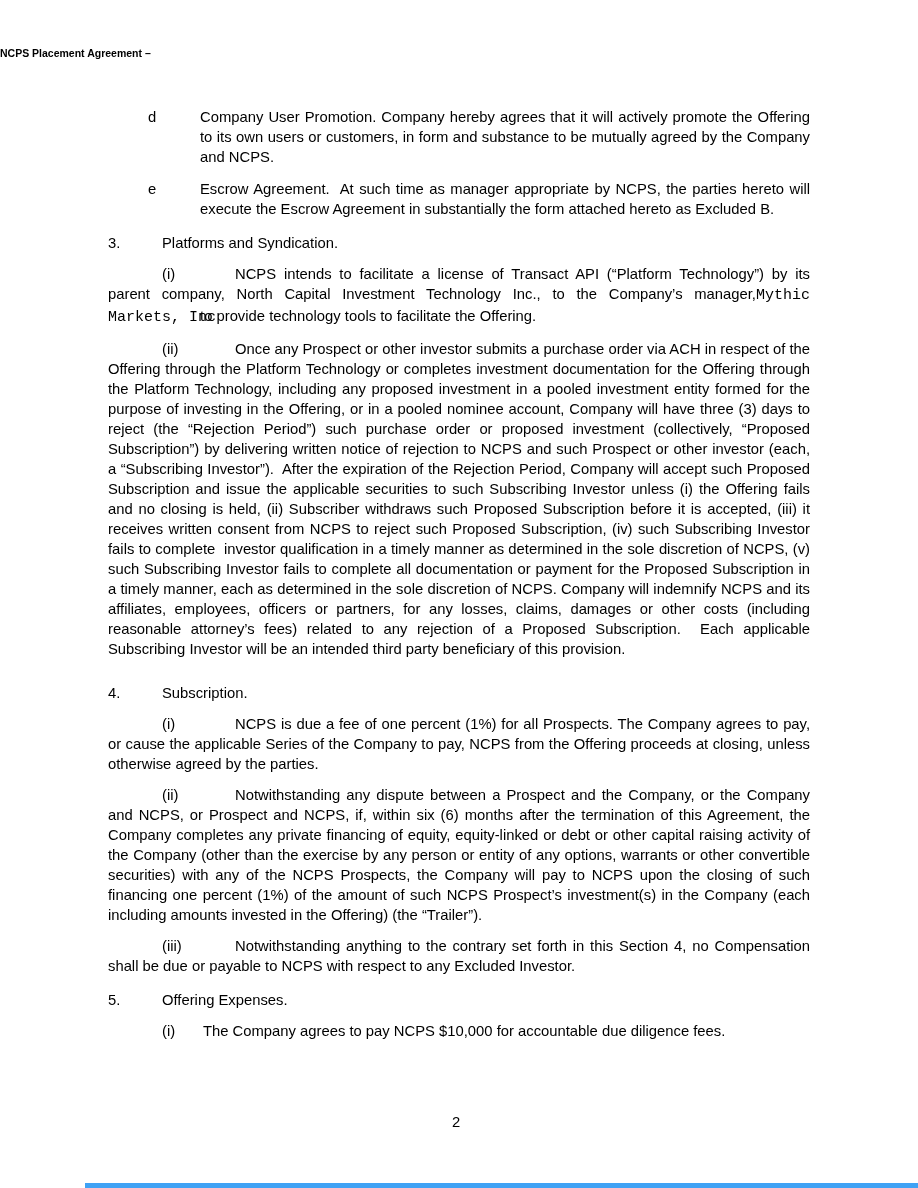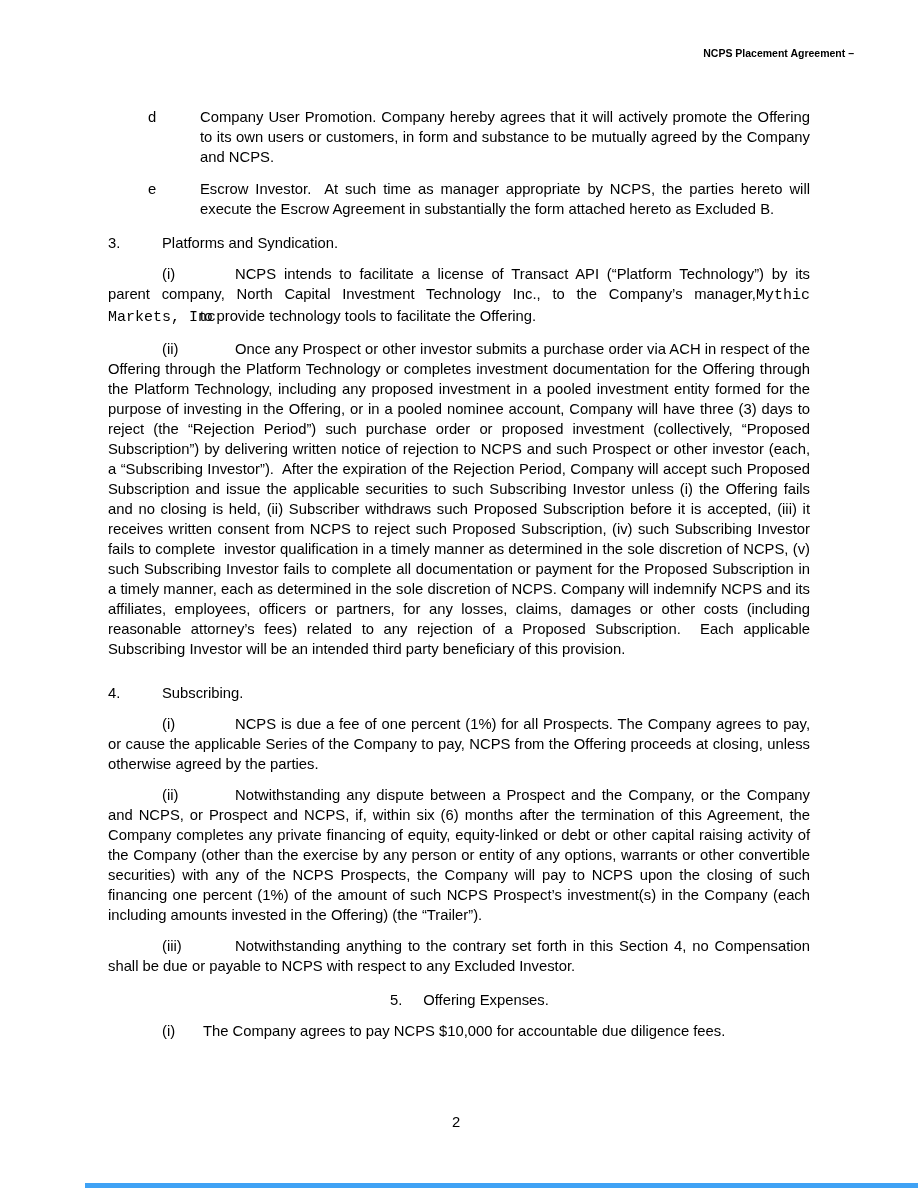--- a/index.html
+++ b/index.html
@@ -2,30 +2,30 @@
 <html><head>
 <meta charset="utf-8">
 <style>
   html,body{margin:0;padding:0;}
   body{
     width:918px;height:1188px;position:relative;background:#ffffff;
     font-family:"Liberation Sans","DejaVu Sans",sans-serif;
     font-size:14.8px;line-height:20px;color:#000;overflow:hidden;
   }
   .doc-header{
-    padding:46px 64px 0 0;text-align:right;
+    padding:46px 64px 0 0;
     font-size:10.5px;line-height:15px;font-weight:bold;
   }
   .li-item{display:flex;margin:12px 108px 0 148px;}
   .li-item.first{margin-top:46px;}
   .li-label{flex:0 0 52px;}
   .li-body{flex:1;text-align:justify;white-space:pre-wrap;}
   .sec-head{margin:14px 108px 0 108px;}
   .sec-head.gap-lg{margin-top:24px;}
-  .sec-head.gap-md{text-align:center;}
+  .sec-head.gap-md{}
   .sec-num{display:inline-block;width:54px;}
   .sec-title{font-weight:normal;}
   .para{margin:11px 108px 0 108px;text-align:justify;}
   .pnum{display:inline-block;margin-left:54px;min-width:73px;}
   .pnum.sm{min-width:41px;}
   .runs{white-space:pre-wrap;}
   .u{text-underline-offset:2px;}
   .mono{font-family:"Liberation Mono","DejaVu Sans Mono",monospace;font-size:15px;}
   .ovl{margin-left:-16px;}
   .page-number{position:absolute;top:1112px;left:0;right:6px;text-align:center;}
@@ -38,30 +38,30 @@
   <div>NCPS Placement Agreement –</div>
 </div>
 
 <div class="li-item first">
     <span class="li-label">d</span>
     <span class="li-body"><span class="u">Company User Promotion</span><span>. Company hereby agrees that it will actively promote the Offering to its own users or customers, in form and substance to be mutually agreed by the Company and NCPS.</span></span>
   </div>
 
 <div class="li-item">
     <span class="li-label">e</span>
-    <span class="li-body"><span class="u">Escrow Investor</span><span>.  At such time as manager appropriate by NCPS, the parties hereto will execute the Escrow Agreement in substantially the form attached hereto as </span><span class="u">Excluded B</span><span>.</span></span>
+    <span class="li-body"><span class="u">Escrow Agreement</span><span>.  At such time as manager appropriate by NCPS, the parties hereto will execute the Escrow Agreement in substantially the form attached hereto as </span><span class="u">Excluded B</span><span>.</span></span>
   </div>
 
 <div class="sec-head"><span class="sec-num">3.</span><span class="sec-title">Platforms and Syndication.</span></div>
 
 <p class="para"><span class="pnum">(i)</span><span class="runs"><span>NCPS intends to facilitate a license of Transact API (“</span><span class="u">Platform Technology</span><span>”) by its parent company, North Capital Investment Technology Inc., to the Company’s manager,</span><span class="u mono">Mythic Markets, Inc</span><span class="ovl">to</span><span> provide technology tools to facilitate the Offering.</span></span></p>
 
 <p class="para"><span class="pnum">(ii)</span><span class="runs"><span>Once any Prospect or other investor submits a purchase order via ACH in respect of the Offering through the Platform Technology or completes investment documentation for the Offering through the Platform Technology, including any proposed investment in a pooled investment entity formed for the purpose of investing in the Offering, or in a pooled nominee account, Company will have three (3) days to reject (the “</span><span class="u">Rejection Period</span><span>”) such purchase order or proposed investment (collectively, “</span><span class="u">Proposed Subscription</span><span>”) by delivering written notice of rejection to NCPS and such Prospect or other investor (each, a “</span><span class="u">Subscribing Investor</span><span>”).  After the expiration of the Rejection Period, Company will accept such Proposed Subscription and issue the applicable securities to such Subscribing Investor unless (i) the Offering fails and no closing is held, (ii) Subscriber withdraws such Proposed Subscription before it is accepted, (iii) it receives written consent from NCPS to reject such Proposed Subscription, (iv) such Subscribing Investor fails to complete  investor qualification in a timely manner as determined in the sole discretion of NCPS, (v) such Subscribing Investor fails to complete all documentation or payment for the Proposed Subscription in a timely manner, each as determined in the sole discretion of NCPS. Company will indemnify NCPS and its affiliates, employees, officers or partners, for any losses, claims, damages or other costs (including reasonable attorney’s fees) related to any rejection of a Proposed Subscription.  Each applicable Subscribing Investor will be an intended third party beneficiary of this provision.</span></span></p>
 
-<div class="sec-head gap-lg"><span class="sec-num">4.</span><span class="sec-title">Subscribing.</span></div>
+<div class="sec-head gap-lg"><span class="sec-num">4.</span><span class="sec-title">Subscription.</span></div>
 
 <p class="para"><span class="pnum">(i)</span><span class="runs"><span>NCPS is due a fee of one percent (1%) for all Prospects. The Company agrees to pay, or cause the applicable Series of the Company to pay, NCPS from the Offering proceeds at closing, unless otherwise agreed by the parties.</span></span></p>
 
 <p class="para"><span class="pnum">(ii)</span><span class="runs"><span>Notwithstanding any dispute between a Prospect and the Company, or the Company and NCPS, or Prospect and NCPS, if, within six (6) months after the termination of this Agreement, the Company completes any private financing of equity, equity-linked or debt or other capital raising activity of the Company (other than the exercise by any person or entity of any options, warrants or other convertible securities) with any of the NCPS Prospects, the Company will pay to NCPS upon the closing of such financing one percent (1%) of the amount of such NCPS Prospect’s investment(s) in the Company (each including amounts invested in the Offering) (the “</span><span class="u">Trailer</span><span>”).</span></span></p>
 
 <p class="para"><span class="pnum">(iii)</span><span class="runs"><span>Notwithstanding anything to the contrary set forth in this Section 4, no Compensation shall be due or payable to NCPS with respect to any Excluded Investor.</span></span></p>
 
 <div class="sec-head gap-md"><span class="sec-num">5.</span><span class="sec-title">Offering Expenses.</span></div>
 
 <p class="para"><span class="pnum sm">(i)</span><span class="runs"><span>The Company agrees to pay NCPS $10,000 for accountable due diligence fees.</span></span></p>

